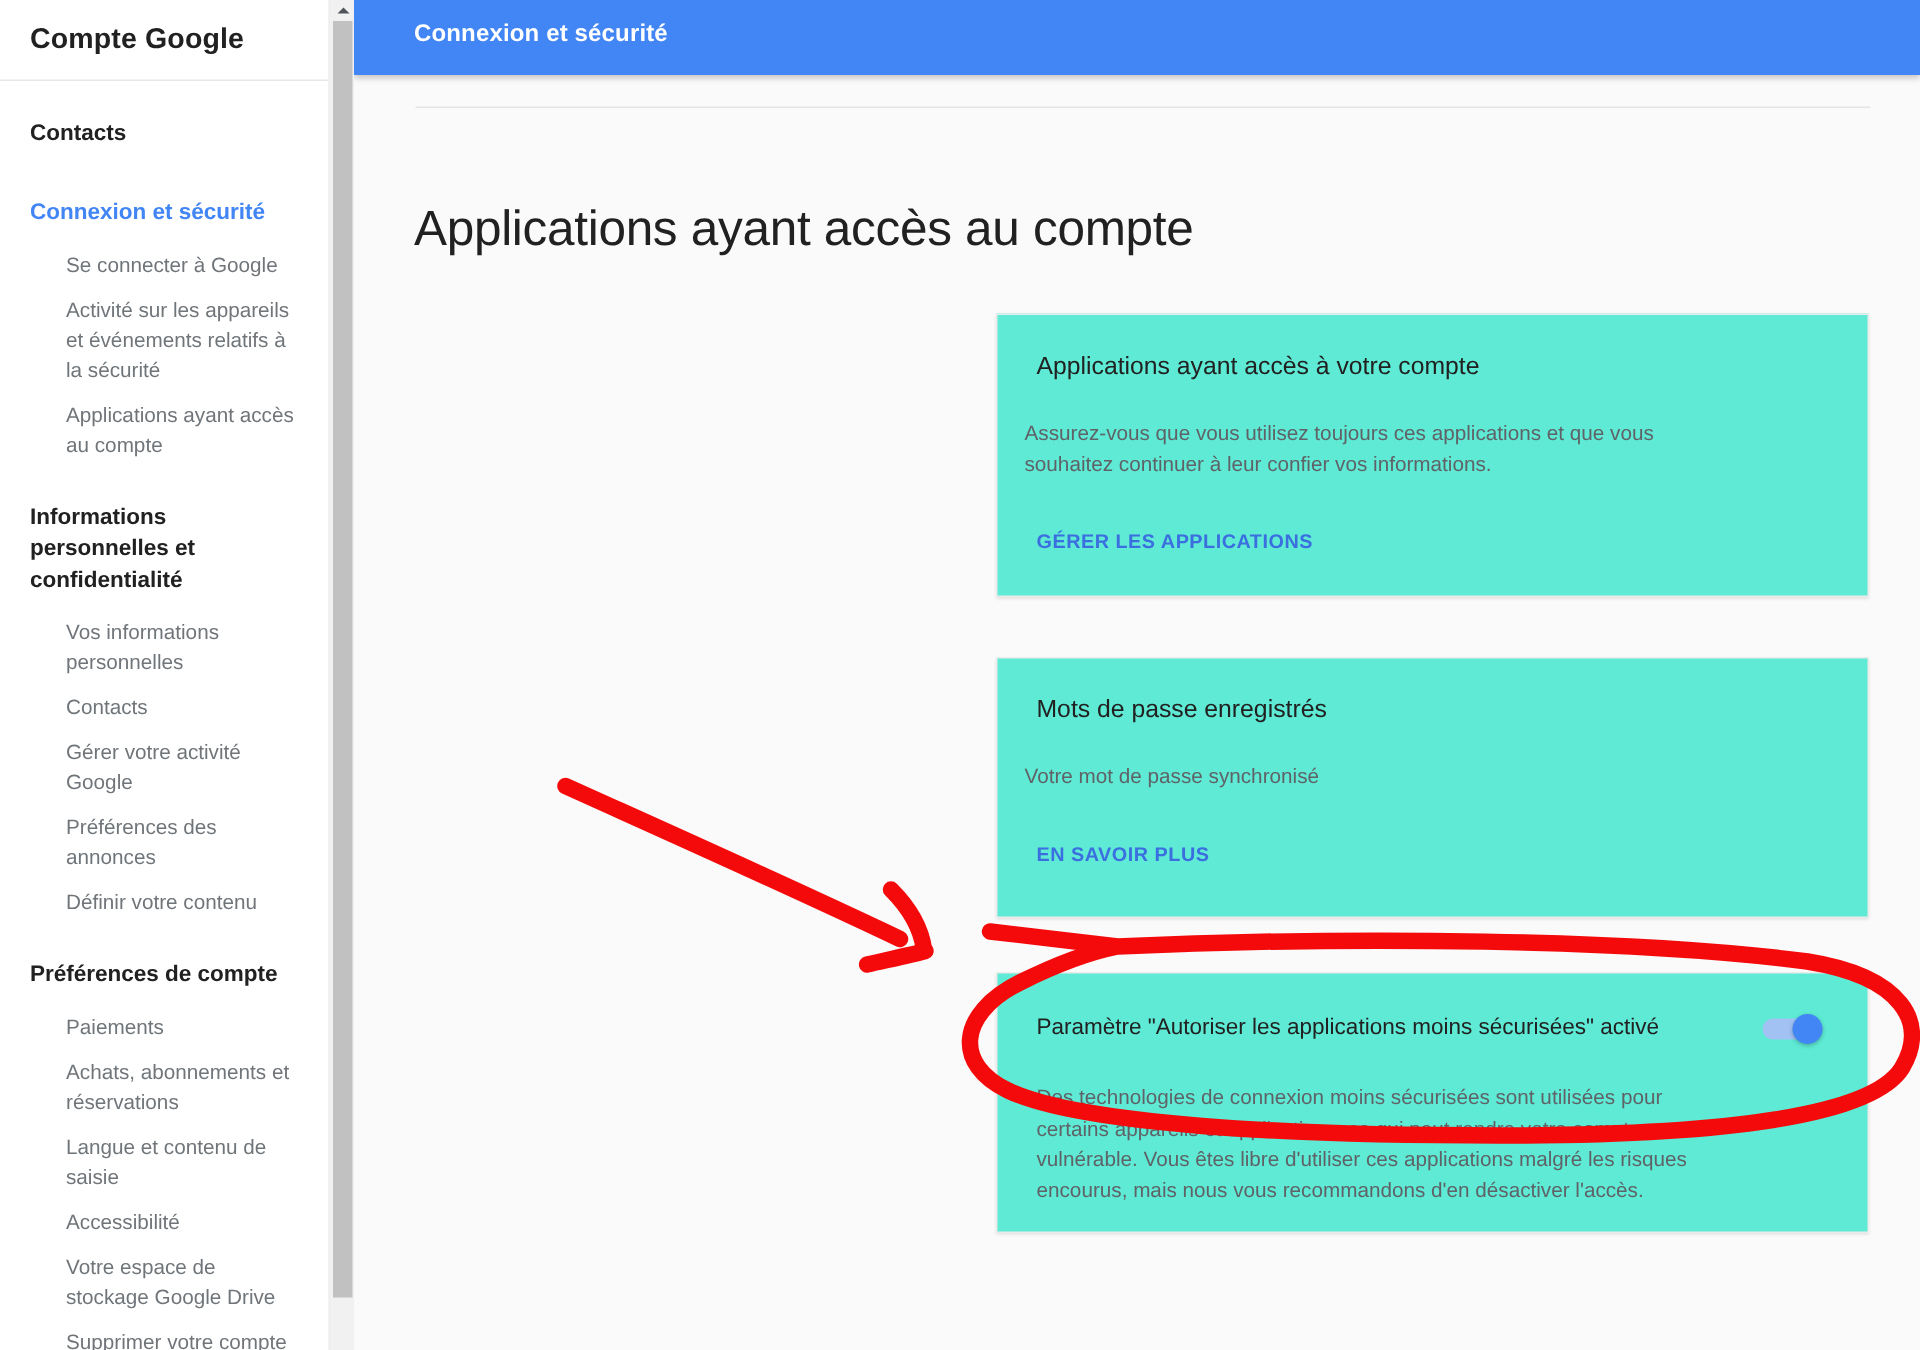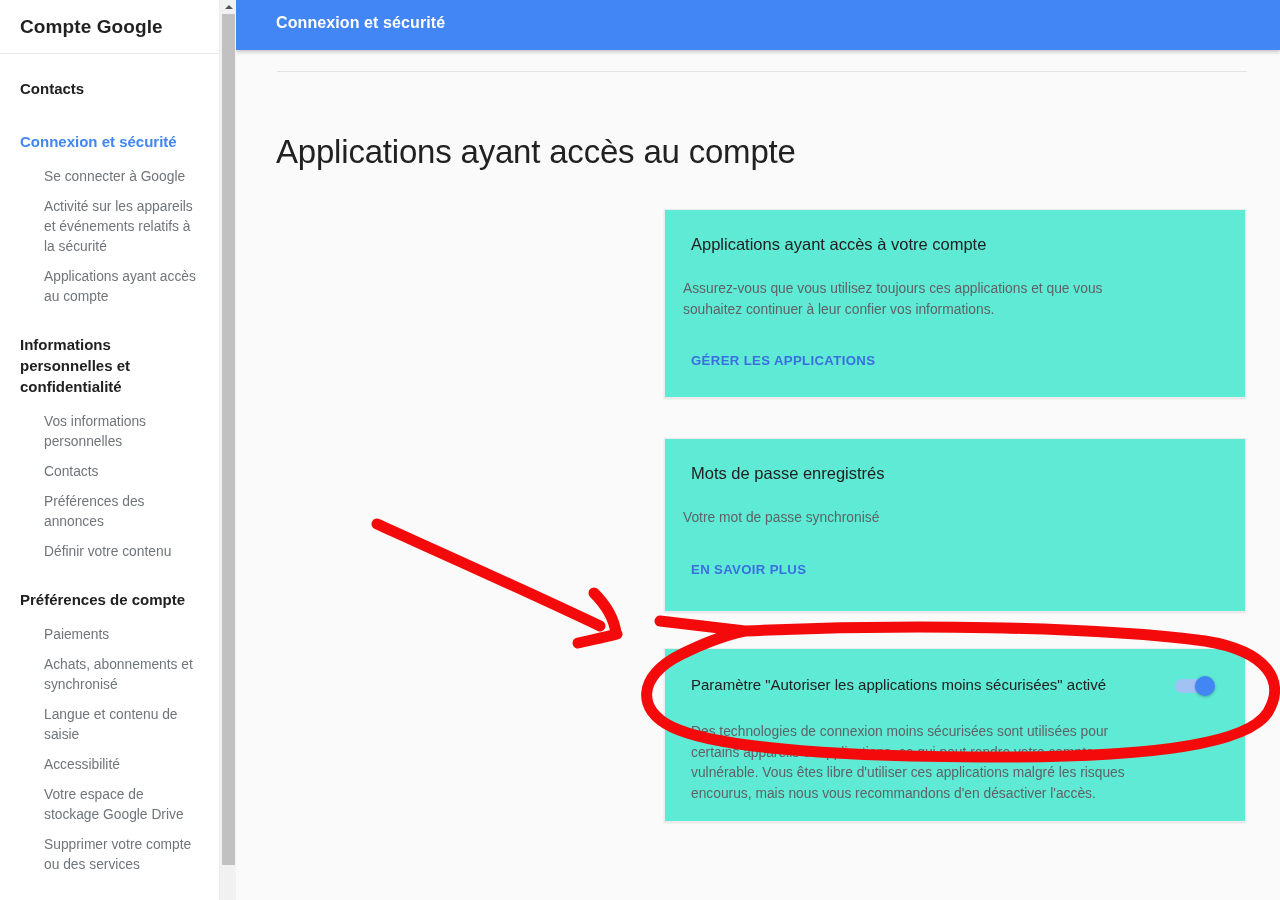--- a/index.html
+++ b/index.html
@@ -274,26 +274,27 @@
         <div class="nav-section-title">Contacts</div>
         <div class="nav-gap"></div>
         <div class="nav-section-title active">Connexion et sécurité</div>
         <div class="nav-sub-item">Se connecter à Google</div>
         <div class="nav-sub-item">Activité sur les appareils et événements relatifs à la sécurité</div>
         <div class="nav-sub-item">Applications ayant accès au compte</div>
         <div class="nav-gap"></div>
         <div class="nav-section-title">Informations personnelles et confidentialité</div>
         <div class="nav-sub-item">Vos informations personnelles</div>
         <div class="nav-sub-item">Contacts</div>
+        <div class="nav-sub-item">Gérer votre activité Google</div>
         <div class="nav-sub-item">Préférences des annonces</div>
         <div class="nav-sub-item">Définir votre contenu</div>
         <div class="nav-gap"></div>
         <div class="nav-section-title">Préférences de compte</div>
         <div class="nav-sub-item">Paiements</div>
-        <div class="nav-sub-item">Achats, abonnements et synchronisé</div>
+        <div class="nav-sub-item">Achats, abonnements et réservations</div>
         <div class="nav-sub-item">Langue et contenu de saisie</div>
         <div class="nav-sub-item">Accessibilité</div>
         <div class="nav-sub-item">Votre espace de stockage Google Drive</div>
         <div class="nav-sub-item">Supprimer votre compte ou des services</div>
       </div>
   </div>
 
   <div class="scrollbar">
     <div class="scroll-arrow up">
       <span class="chev"></span>

